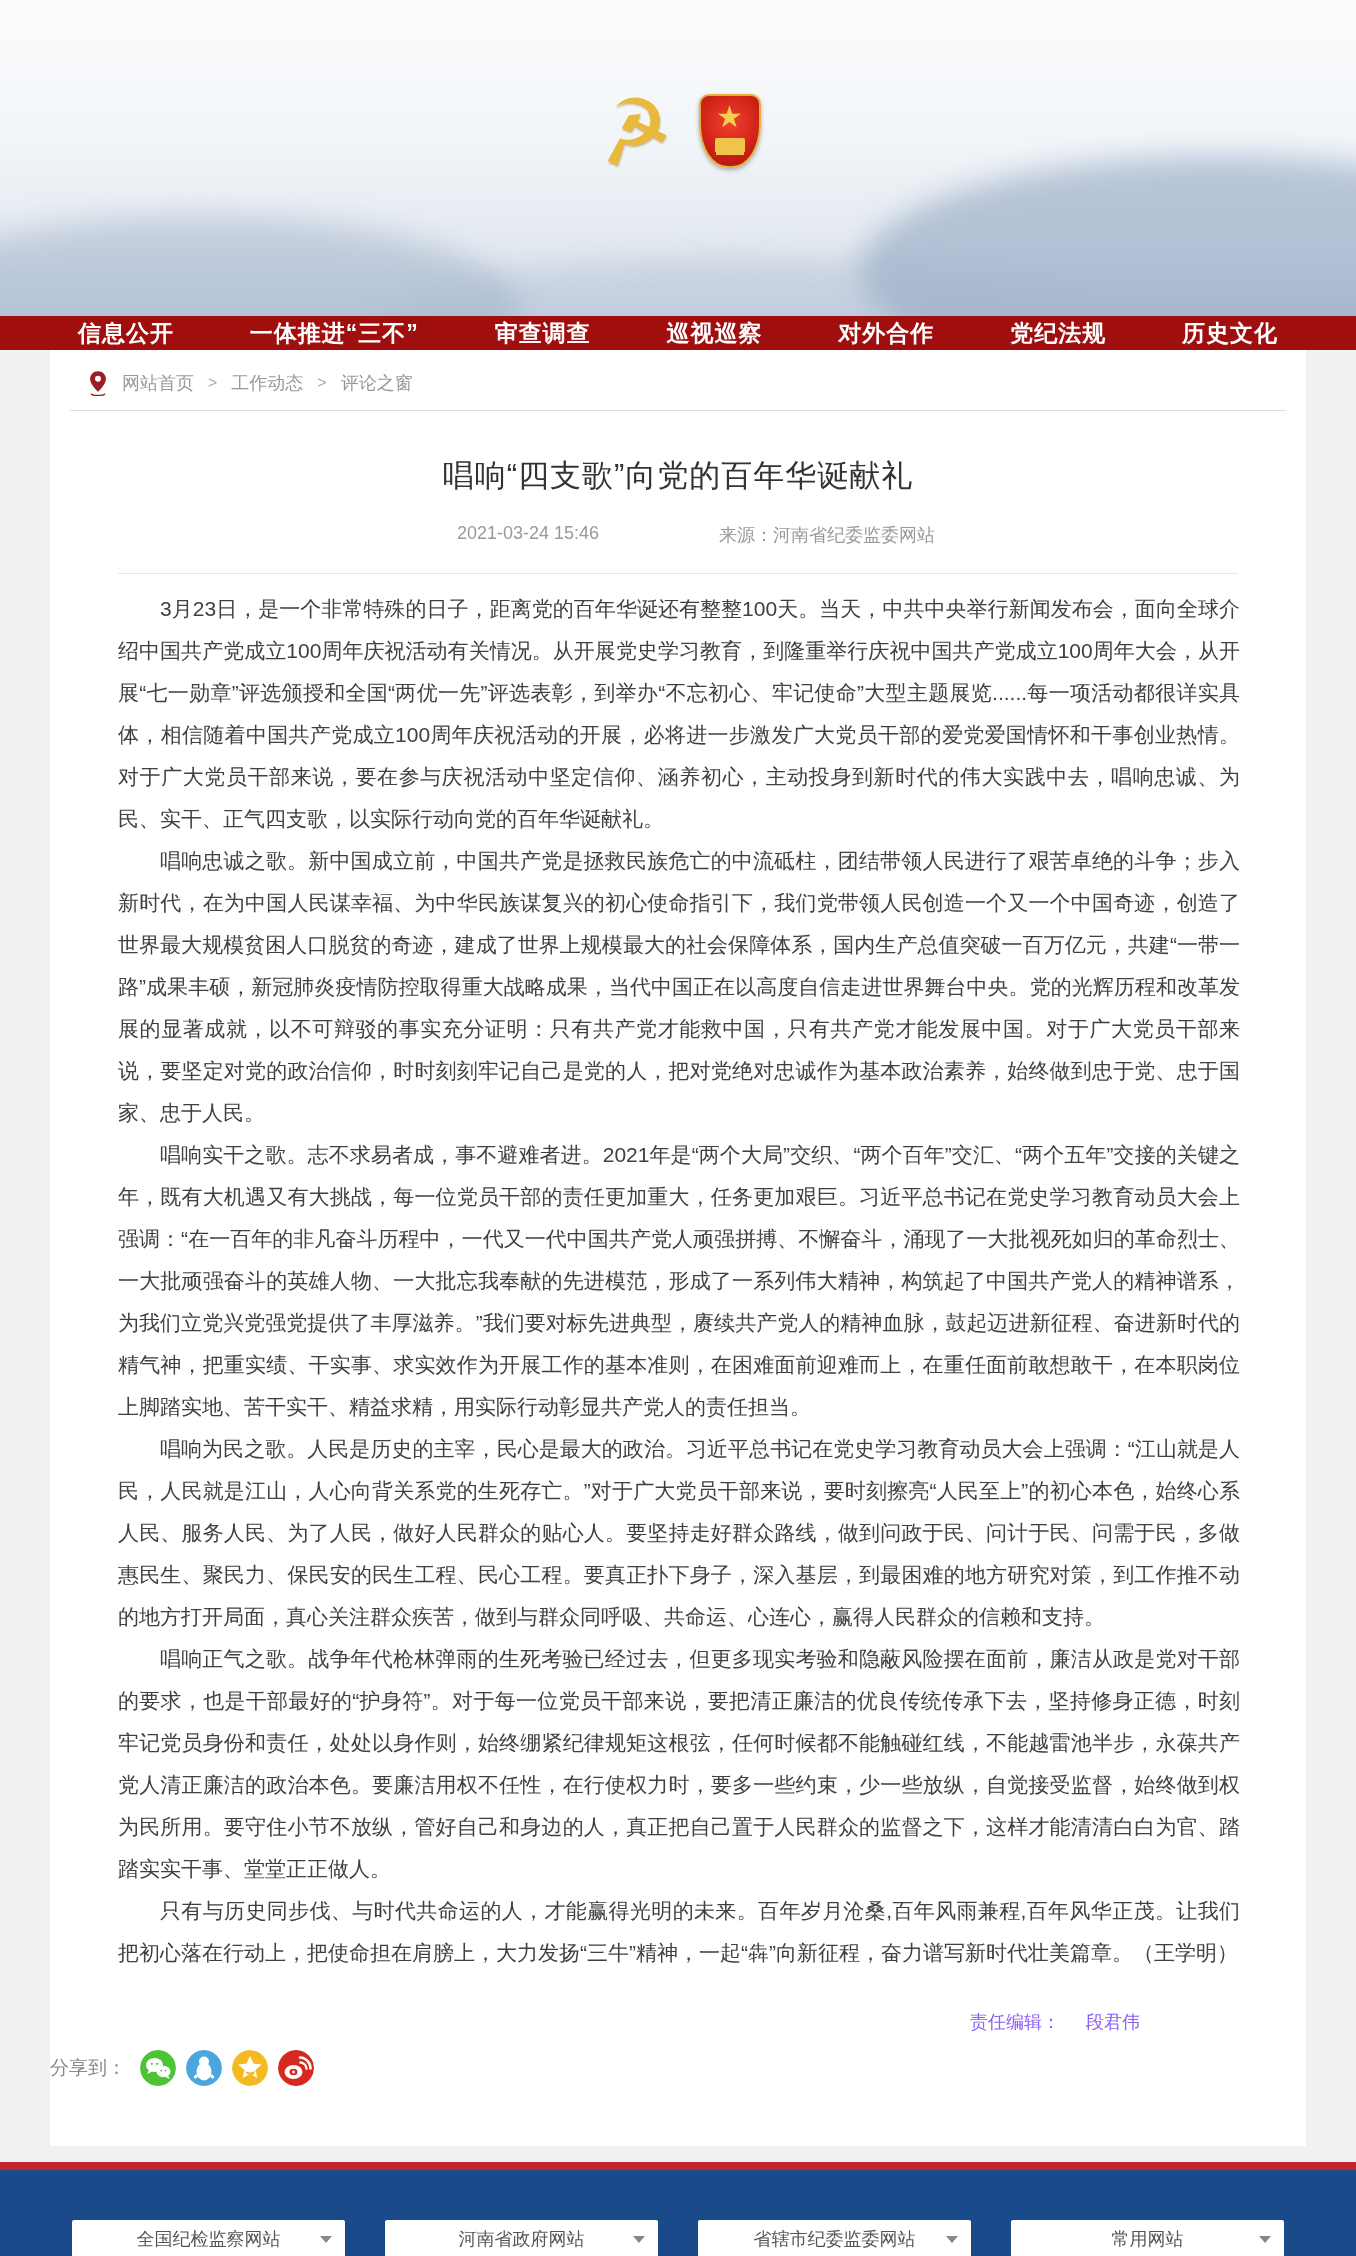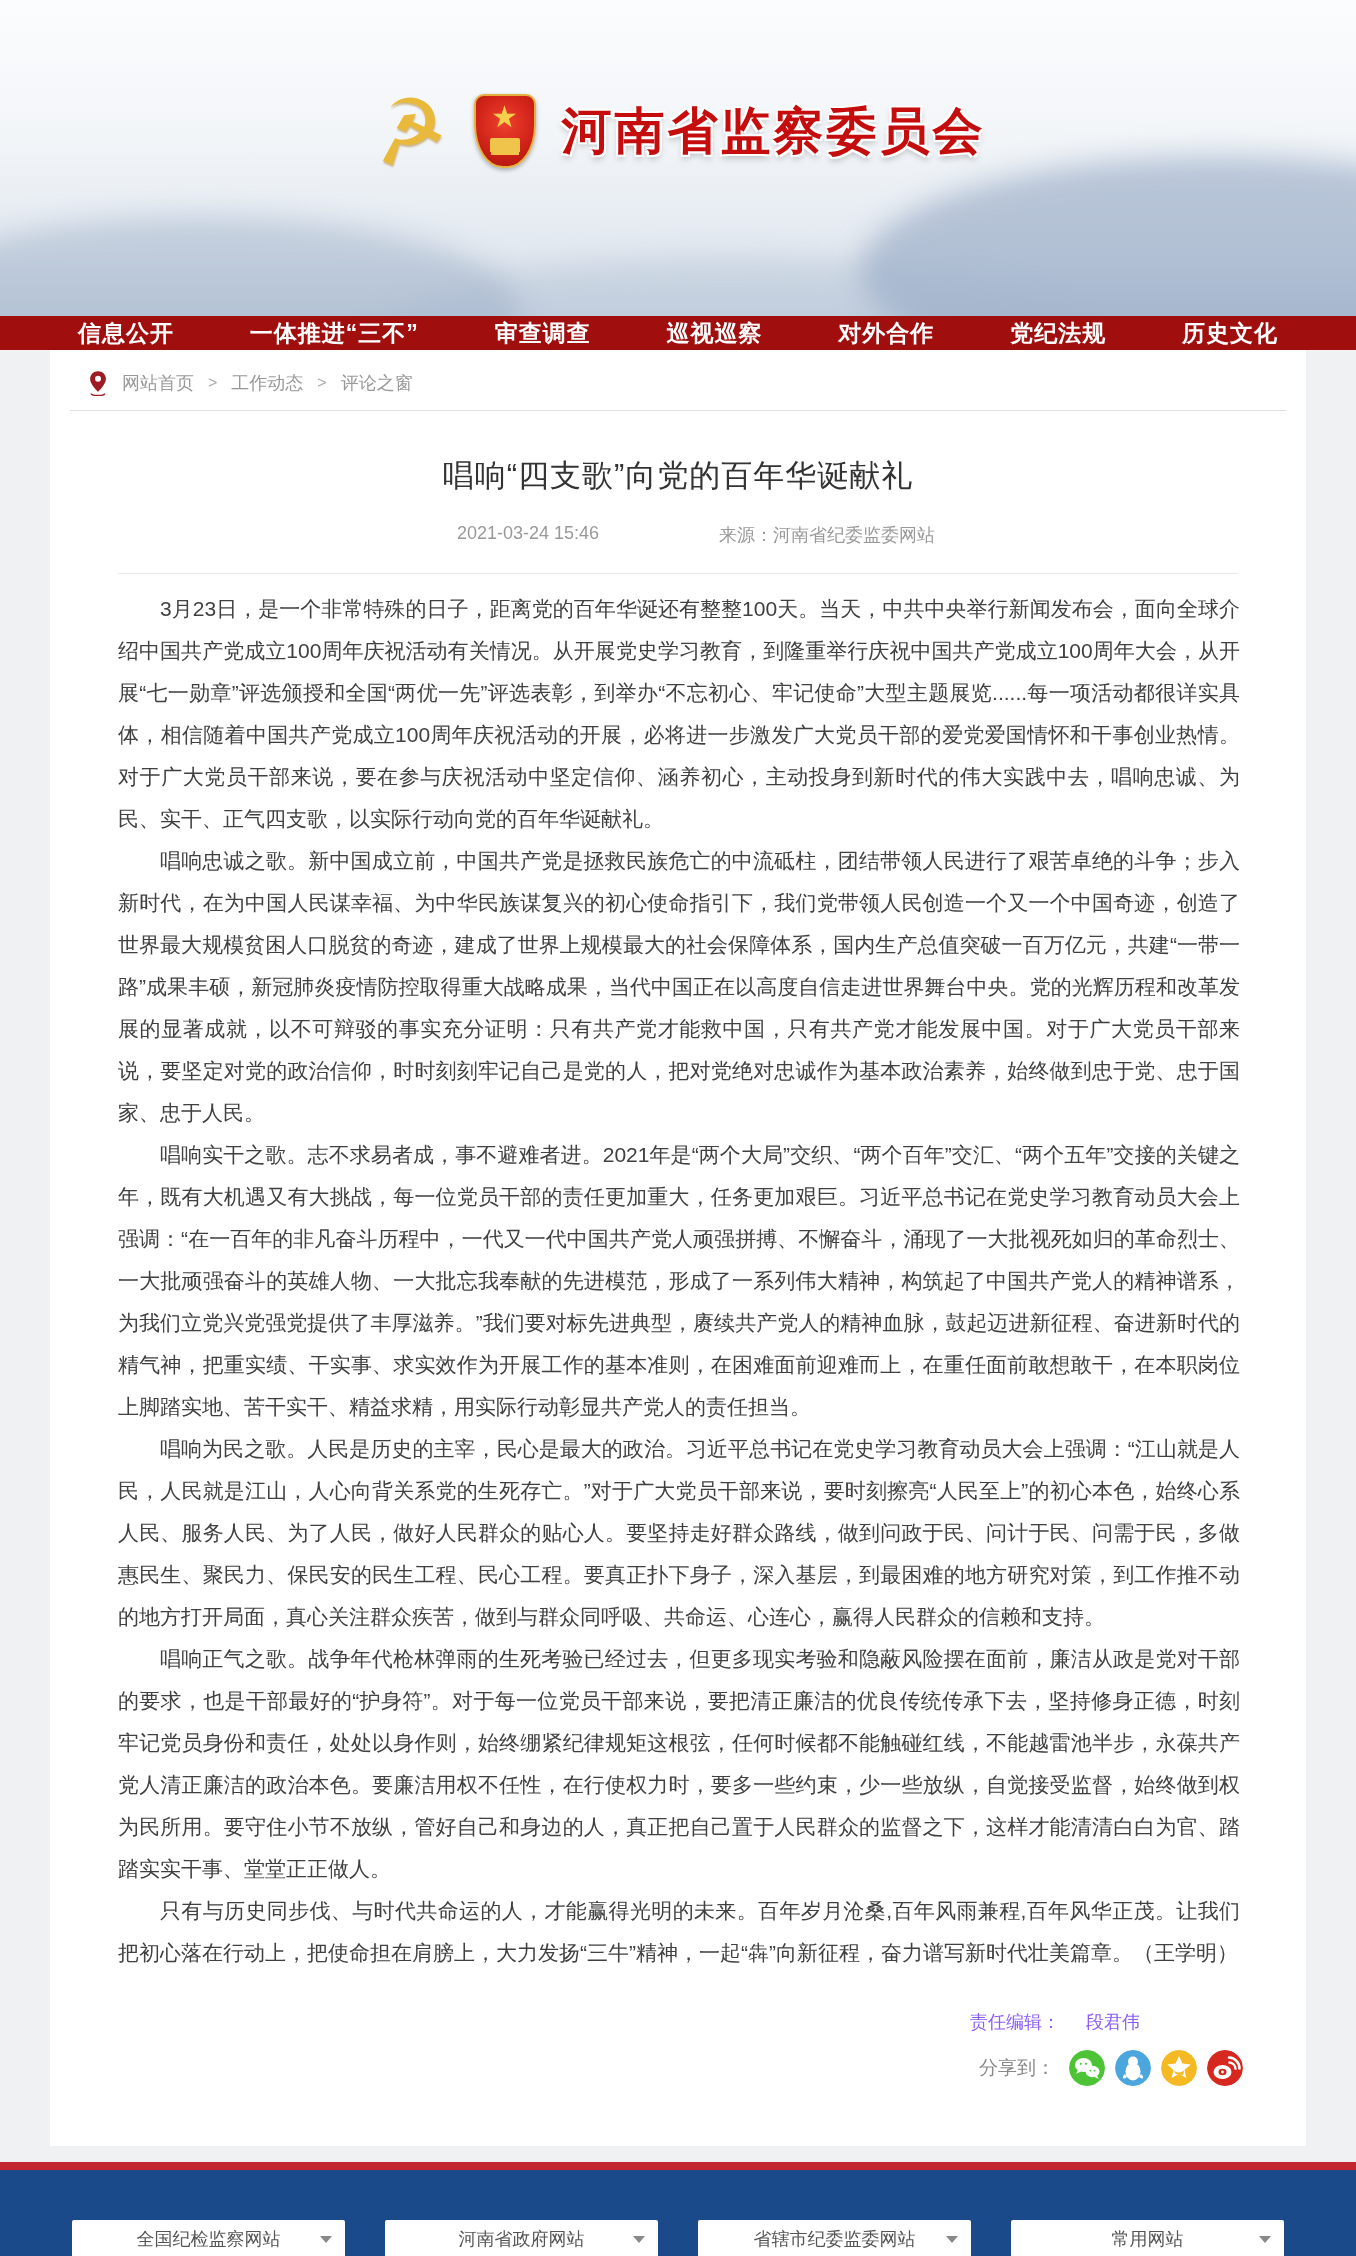--- a/index.html
+++ b/index.html
@@ -69,22 +69,22 @@
   .art-body { padding:14px 66px 0 68px; }
   .art-body p {
     font-size:21px; line-height:42px; color:#404040; text-indent:2em;
     text-align:justify;
   }
 
   .editor-row { text-align:right; padding-right:166px; margin-top:36px;
     color:#8b5cf6; font-size:18px; }
   .editor-row .ed-name { margin-left:26px; }
 
-  .share-row { display:flex; justify-content:flex-end; align-items:center;
-    gap:10px; padding-right:63px; margin-top:16px; }
+  .share-row { display:flex; align-items:center;
+    gap:10px; padding-right:97px; margin-top:16px; }
   .share-label { color:#888; font-size:19px; margin-right:4px; }
   .share-icon { width:36px; height:36px; border-radius:50%; cursor:pointer; flex:0 0 auto; }
 
   
   .red-strip { height:8px; background:#c1272d; margin-top:16px; }
   .footer { height:287px; background:#1b4a8b; position:relative; color:#fff; }
   .footer-selects { display:flex; justify-content:space-between; padding:50px 72px 0 72px; }
   .fselect {
     width:273px; height:38px; background:#fff; color:#555; font-size:18px;
     display:flex; align-items:center; justify-content:center; position:relative;
@@ -102,21 +102,20 @@
 <div class="banner">
   <div class="blob b1"></div>
   <div class="blob b2"></div>
   <div class="blob b3"></div>
   <div class="banner-inner">
     <span class="emblem-party">☭</span>
     <span class="emblem-nation">
       <span class="star">★</span>
         <span class="gate"></span>
     </span>
-    <span class="org-title">河南省监察委员会</span>
   </div>
 </div>
 
 <div class="nav">
   <span class="nav-item">信息公开</span>
   <span class="nav-item">一体推进“三不”</span>
   <span class="nav-item">审查调查</span>
   <span class="nav-item">巡视巡察</span>
   <span class="nav-item">对外合作</span>
   <span class="nav-item">党纪法规</span>

